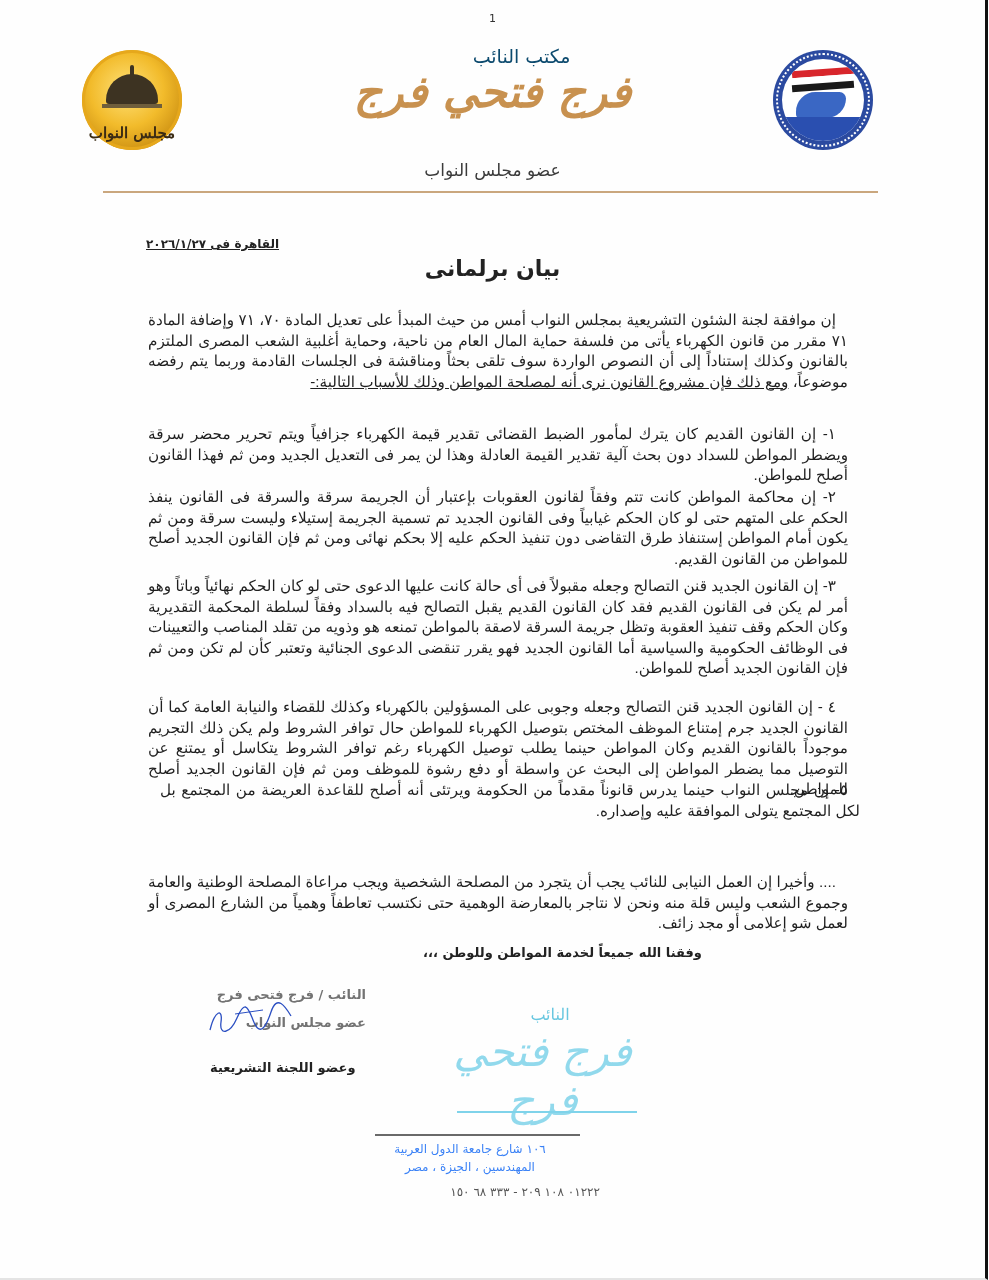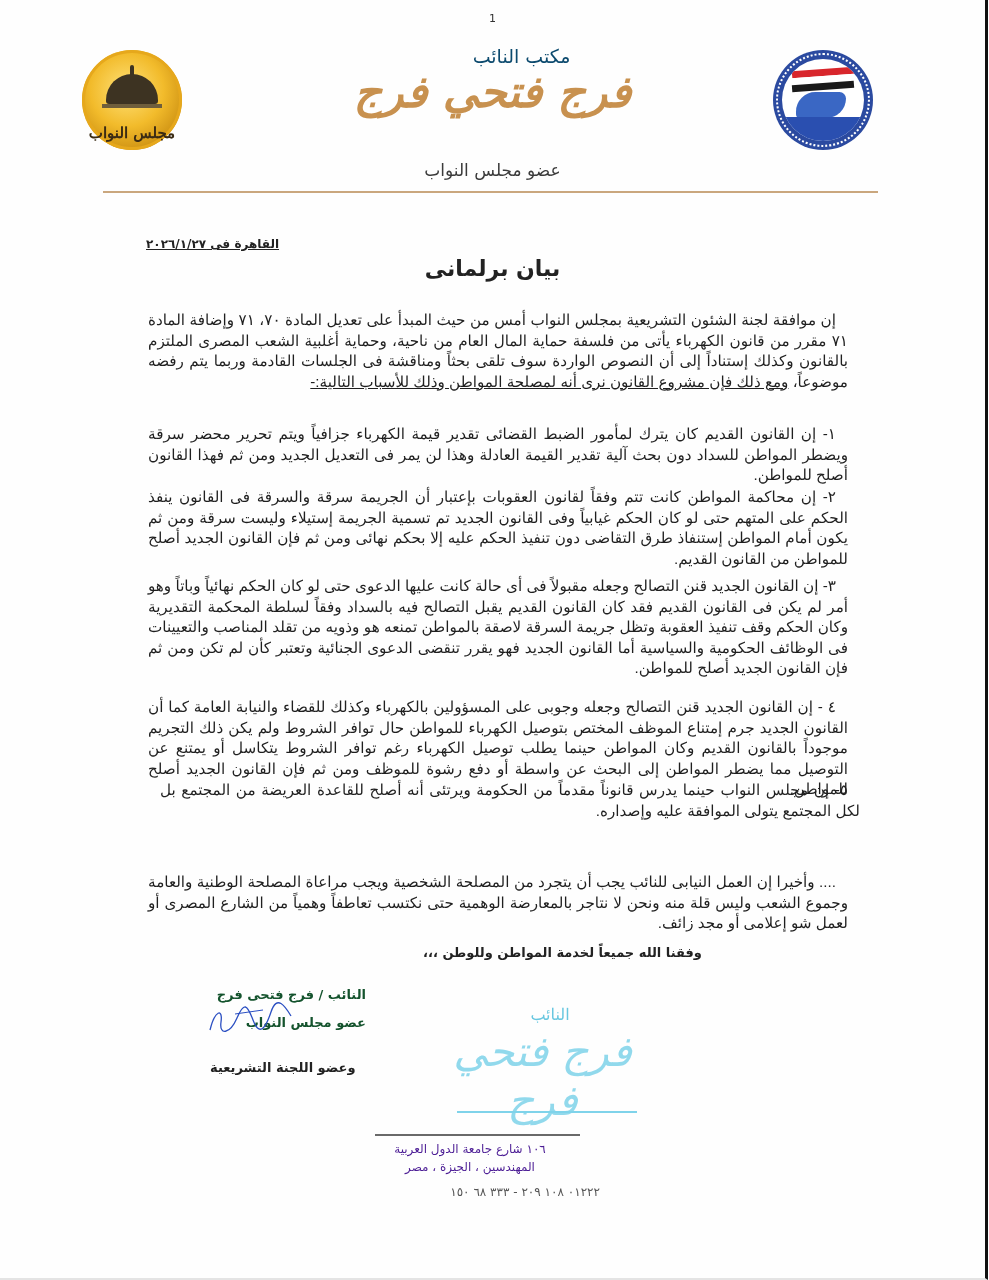--- a/index.html
+++ b/index.html
@@ -28,32 +28,32 @@
   .logo-right .crowd { position: absolute; left: 0; top: 58px; width: 82px; height: 24px; background: #2a4fb0; }
   .date-line { position: absolute; top: 221px; left: 146px; font-family: "DejaVu Sans", sans-serif; font-size: 12px; font-weight: bold; color: #222; text-decoration: underline; direction: rtl; margin-top: 16px; }
   .doc-title { position: absolute; top: 256px; left: 0; width: 985px; text-align: center; font-family: "DejaVu Sans", sans-serif; font-size: 22px; font-weight: bold; color: #222; direction: rtl; }
 
   .body-block { position: absolute; left: 148px; width: 700px; direction: rtl; text-align: justify; font-family: "Liberation Sans", sans-serif; font-size: 15.2px; line-height: 20.5px; color: #1f1f1f; }
   .body-block .indent { display: inline-block; width: 12px; }
   .u { text-decoration: underline; }
 
   .closing { position: absolute; top: 945px; left: 0; width: 985px; text-align: center; direction: rtl; font-family: "DejaVu Sans", sans-serif; font-weight: bold; font-size: 13px; color: #222; padding-left: 140px; box-sizing: border-box; }
 
-  .sig-block { position: absolute; left: 196px; top: 985px; width: 170px; direction: rtl; text-align: right; font-family: "DejaVu Sans", sans-serif; font-weight: bold; font-size: 13px; color: #14532d; }
+  .sig-block { position: absolute; left: 196px; top: 985px; width: 170px; direction: rtl; text-align: right; font-family: "DejaVu Sans", sans-serif; font-weight: bold; font-size: 13px; color: #737373; }
   .sig-line { display: block; line-height: 20px; }
   .sig-committee { position: absolute; left: 210px; top: 1060px; direction: rtl; font-family: "DejaVu Sans", sans-serif; font-weight: bold; font-size: 13px; color: #222; }
   .handwriting { position: absolute; left: 205px; top: 1000px; width: 90px; height: 36px; }
 
   .stamp { position: absolute; left: 445px; top: 1005px; width: 195px; height: 112px; }
   .stamp-top { position: absolute; left: 30px; top: 0; width: 150px; text-align: center; font-family: "DejaVu Serif", serif; font-size: 16px; color: #68c7e0; direction: rtl; letter-spacing: 2px; }
   .stamp-name { position: absolute; left: 0; top: 22px; width: 195px; text-align: center; font-family: "DejaVu Serif", serif; font-style: italic; font-size: 42px; color: #7fd3ea; direction: rtl; opacity: 0.85; }
   .stamp-bottom { position: absolute; left: 12px; top: 106px; width: 180px; height: 2px; background: #7fd3ea; }
 
   .footer-divider { position: absolute; left: 375px; top: 1134px; width: 205px; height: 2px; background: #6a6a6a; }
-  .footer-addr { position: absolute; left: 360px; width: 220px; text-align: center; direction: rtl; font-size: 12px; color: #4c1d95; letter-spacing: 1px; }
+  .footer-addr { position: absolute; left: 360px; width: 220px; text-align: center; direction: rtl; font-size: 12px; color: #3b82f6; letter-spacing: 1px; }
   .footer-addr.l1 { top: 1142px; }
   .footer-addr.l2 { top: 1160px; }
   .footer-phone { position: absolute; left: 360px; top: 1185px; width: 240px; direction: rtl; font-size: 12px; color: #555; letter-spacing: 2px; }
 </style>
 </head>
 <body>
 
 <div class="page">
 
   <div class="page-number">1</div>

